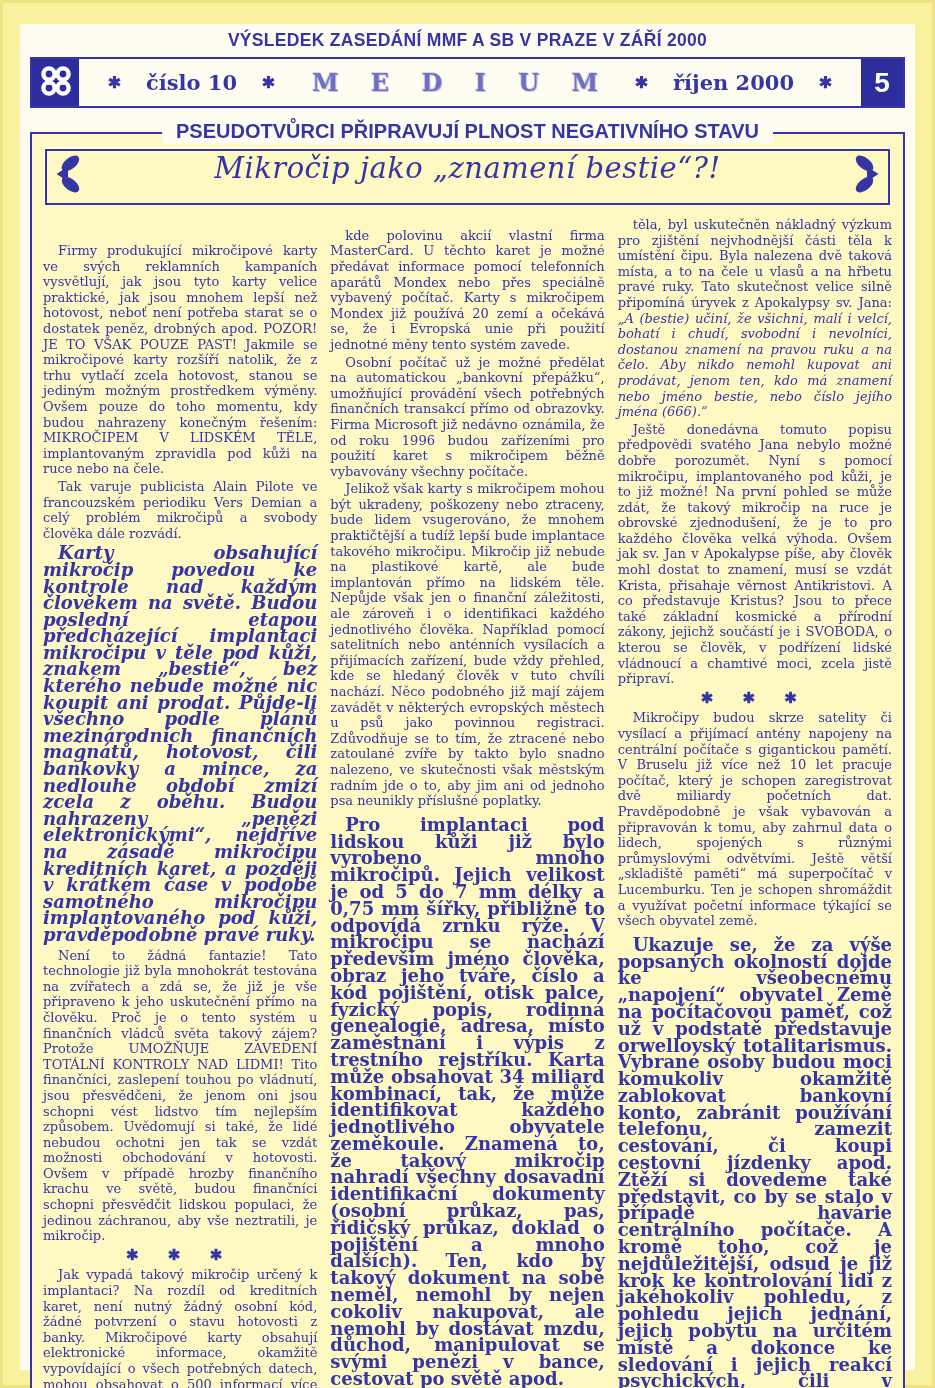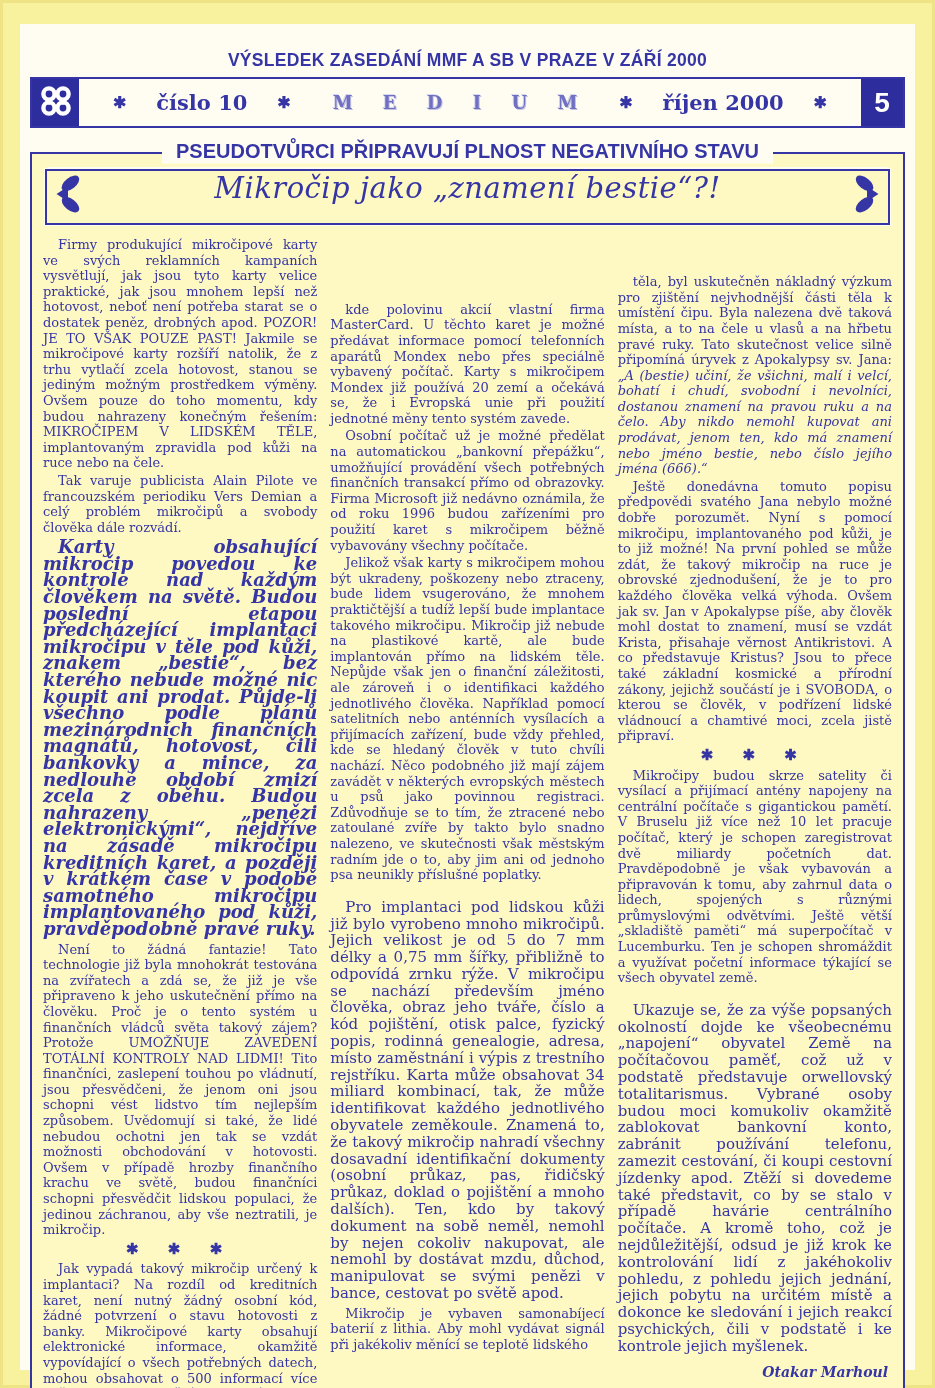--- a/index.html
+++ b/index.html
@@ -7,21 +7,21 @@
     width:935px;height:1388px;
     background:#f8f29e;
     box-shadow:inset 0 0 0 3px #eee486;
     position:relative;overflow:hidden;
     font-family:"DejaVu Serif",serif;
   }
   .page{
     position:absolute;left:20px;right:20px;top:24px;bottom:18px;
     background:#fffdf2;
     color:#3535a5;
-    padding:20px 10px 0;
+    padding:0 10px 0;
     box-sizing:border-box;
   }
   .top-heading{
     text-align:center;
     font-family:"Liberation Sans",sans-serif;
     font-weight:700;font-size:17.5px;letter-spacing:.3px;
     margin:6px 0 6px;
   }
   
   .masthead{
@@ -29,21 +29,21 @@
     height:47px;display:flex;align-items:stretch;background:#fffdf2;
   }
   .logo-box,.pagenum-box{
     width:47px;background:#2d2d9d;display:flex;align-items:center;justify-content:center;flex:0 0 auto;
   }
   .pagenum-box{width:42px;color:#ffffff;font-family:"Liberation Sans",sans-serif;font-weight:700;font-size:28px;}
   .mast-center{flex:1;display:flex;align-items:center;justify-content:space-evenly;padding:0 4px;}
   .mast-text{font-weight:700;font-size:21px;}
   .mast-star{font-weight:700;font-size:16px;}
   .medium-title{
-    font-weight:700;font-size:18px;letter-spacing:12px;padding-left:12px;
+    font-weight:700;font-size:24px;letter-spacing:12px;padding-left:12px;
     color:#7070c2;text-shadow:1px 1px 0 #c2c2e0, -1px -1px 0 #d8d8ec;
   }
   
   .article-frame{
     border:2px solid #3535a5;
     margin-top:24px;
     padding:0 11px 6px;
     position:relative;
     background:#fef9c3;
   }
@@ -70,21 +70,21 @@
   .ornament.right{transform:scaleX(-1);}
   
   .columns{display:flex;gap:13px;align-items:center;}
   .col{flex:1 1 0;min-width:0;}
   .para{
     margin:0 0 2px;text-indent:15px;text-align:justify;
     font-size:13px;line-height:15.6px;
   }
   .para.italic{}
   .para.bolditalic{font-weight:700;font-style:italic;font-size:18px;line-height:16.6px;margin:4px 0 4px;}
-  .para.bold{font-weight:400;font-size:15px;line-height:16.8px;margin:16px 0 4px;}
+  .para.bold{font-weight:700;font-size:18px;line-height:16.8px;margin:8px 0 4px;}
   .para.stars{text-align:center;text-indent:0;font-weight:700;letter-spacing:12px;font-size:15px;margin:4px 0 4px;}
   .para.signature{text-align:right;text-indent:0;font-weight:700;font-style:italic;font-size:14px;margin-top:10px;padding-right:4px;}
   .para span.italic{font-style:italic;}
   .para span.normal{font-style:normal;}
   
   .footer{
     display:flex;align-items:center;justify-content:space-between;
     padding:8px 4px 0;font-family:"Liberation Sans",sans-serif;font-weight:700;
   }
   .footer-left{font-size:18px;letter-spacing:1.5px;flex:0 0 auto;}

